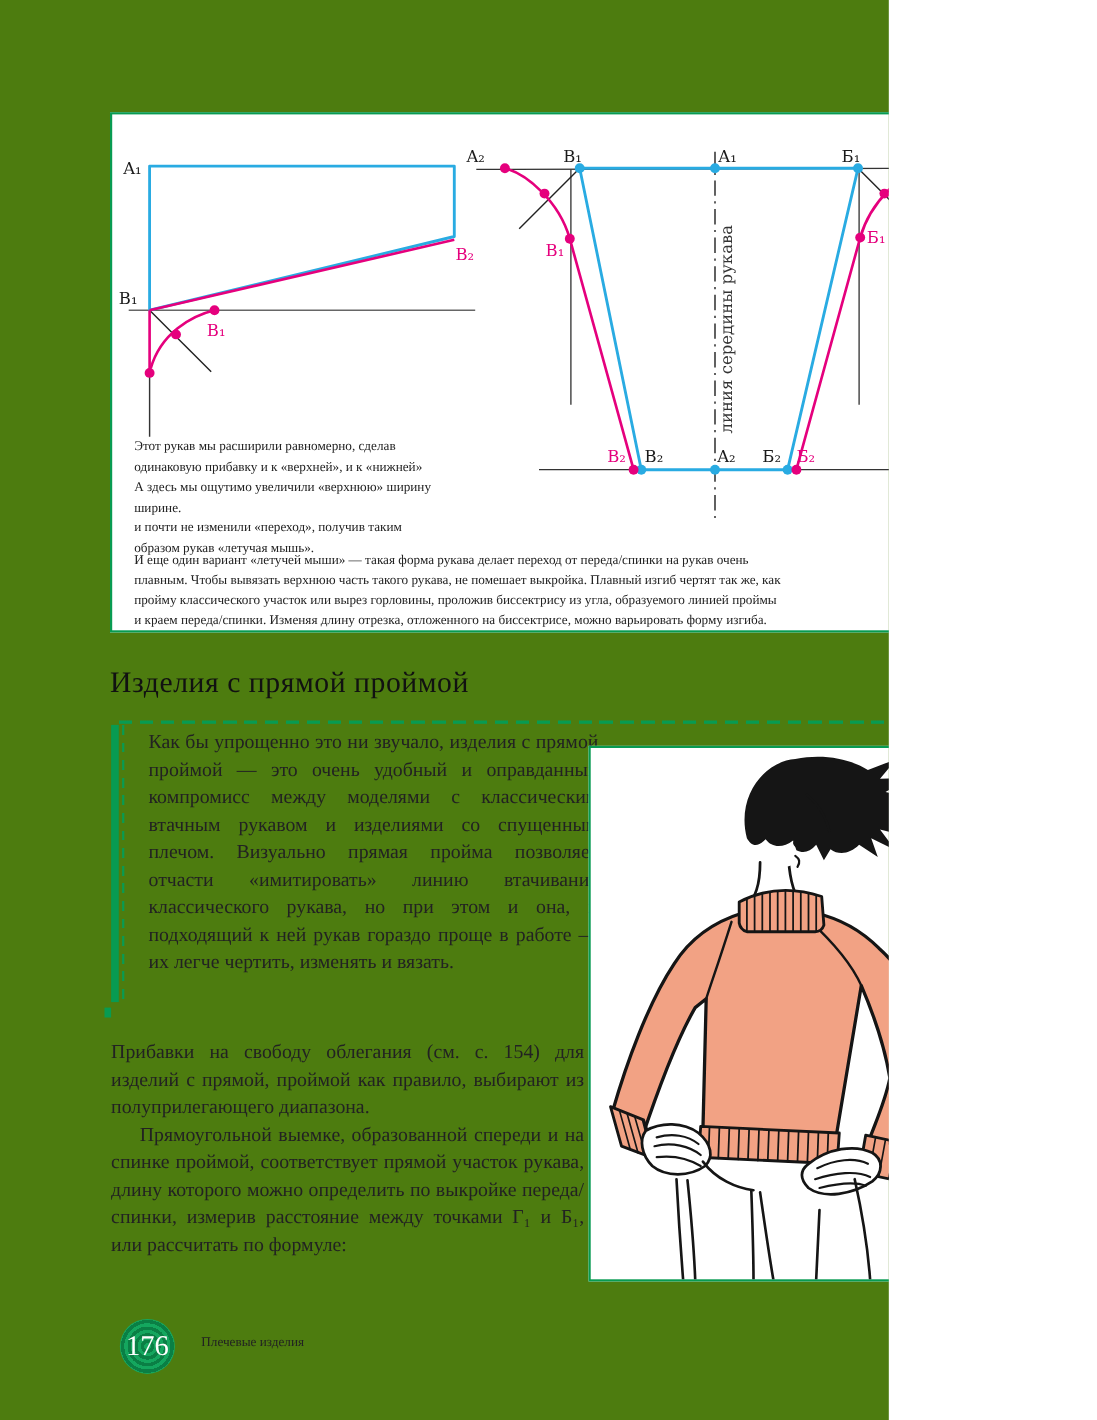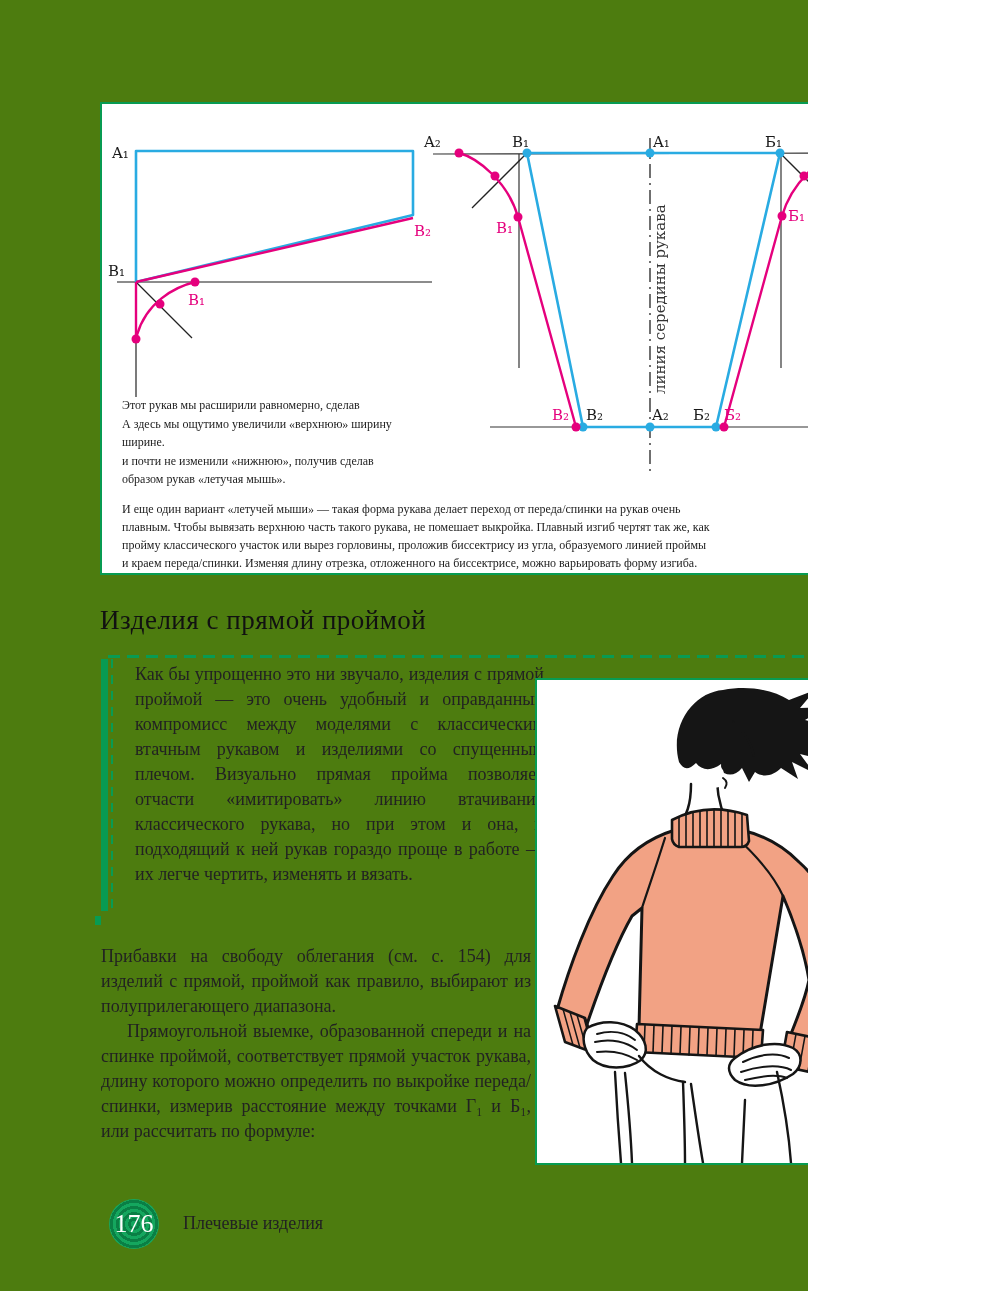--- a/index.html
+++ b/index.html
@@ -31,21 +31,21 @@
 
   
   .figure-box{position:absolute;left:535px;top:678px;width:335px;height:487px;
               border:2px solid #089b52;box-sizing:border-box;background:#fff;}
 
   
   .page-badge{position:absolute;left:109px;top:1199px;width:50px;height:50px;border-radius:50%;
               background:repeating-radial-gradient(circle at 50% 50%,#14a65e 0 3px,#0a7f45 3px 6px);
               display:flex;align-items:center;justify-content:center;
               color:#fff;font-size:26px;}
-  .footer-label{position:absolute;left:183px;top:1213px;font-size:18px;color:#222;}
+  .footer-label{position:absolute;left:183px;top:1213px;font-size:12px;color:#222;}
 
   
   text{font-family:"DejaVu Serif","Liberation Serif",serif;font-size:15px;fill:#1a1a1a;}
   text.m{fill:#e5007d;}
   text.axis{font-size:15px;fill:#333;}
 </style>
 </head>
 <body>
 
 <div class="page">
@@ -110,23 +110,24 @@
         <text x="484" y="316">B₂</text>
         <text x="550" y="316">A₂</text>
         <text x="591" y="316">Б₂</text>
         <text class="m" x="622" y="316">Б₂</text>
         <text class="axis" transform="translate(563,290) rotate(-90)">линия середины рукава</text>
       </g>
     </svg>
 
     <div class="cap" style="left:20px;top:292px;width:408px;">
       <div class="ln">Этот рукав мы расширили равномерно, сделав</div>
+      <div class="ln">одинаковую прибавку и к «верхней», и к «нижней»</div>
       <div class="ln">А здесь мы ощутимо увеличили «верхнюю» ширину</div>
       <div class="ln">ширине.</div>
-      <div class="ln">и почти не изменили «нижнюю», получив сделав</div>
+      <div class="ln">и почти не изменили «переход», получив таким</div>
       <div class="ln">образом рукав «летучая мышь».</div>
     </div>
     <div class="cap" style="left:20px;top:396px;width:735px;line-height:18px;">
       <div class="ln">И еще один вариант «летучей мыши» — такая форма рукава делает переход от переда/спинки на рукав очень</div>
       <div class="ln">плавным. Чтобы вывязать верхнюю часть такого рукава, не помешает выкройка. Плавный изгиб чертят так же, как</div>
       <div class="ln">пройму классического участок или вырез горловины, проложив биссектрису из угла, образуемого линией проймы</div>
       <div class="ln">и краем переда/спинки. Изменяя длину отрезка, отложенного на биссектрисе, можно варьировать форму изгиба.</div>
     </div>
   </div>
 

